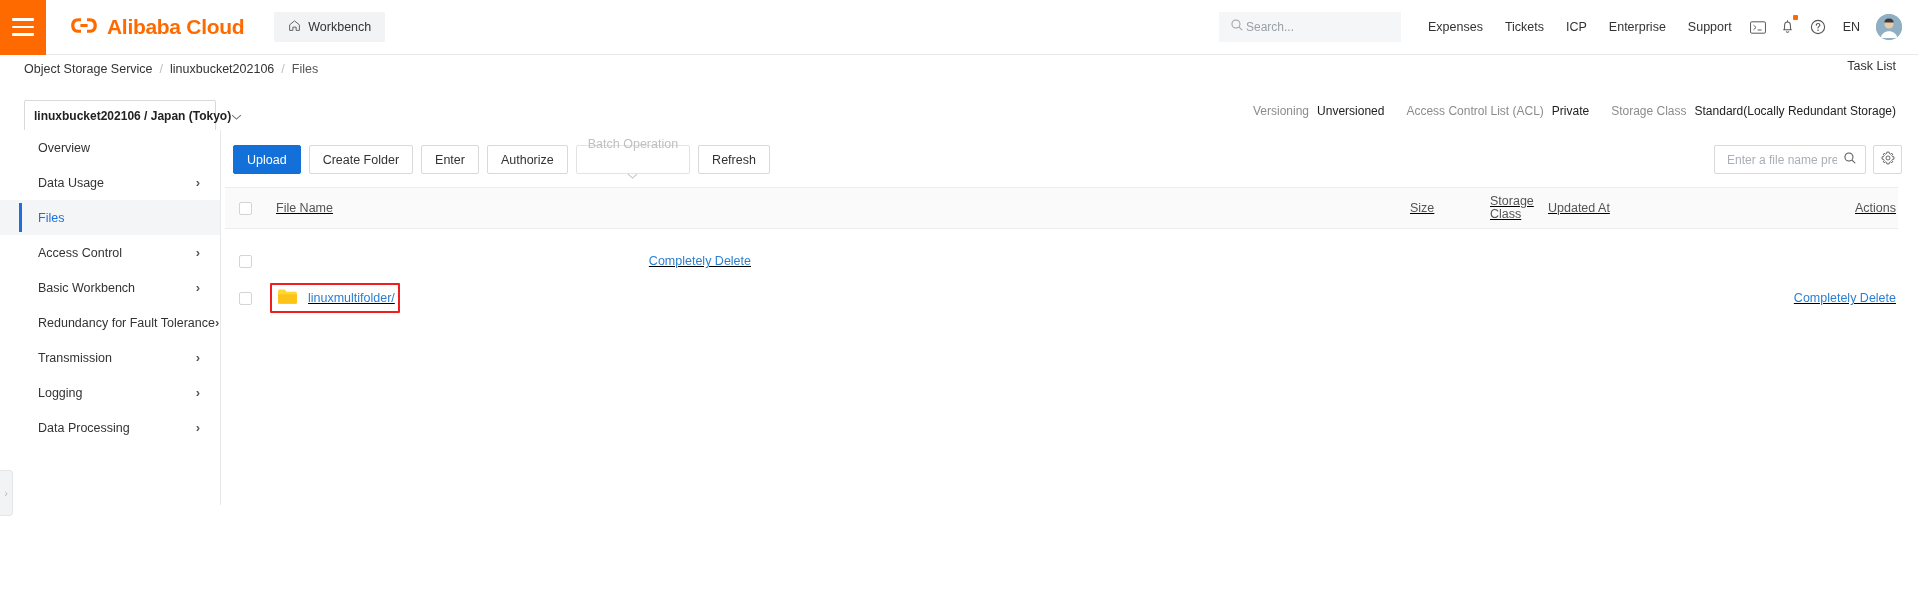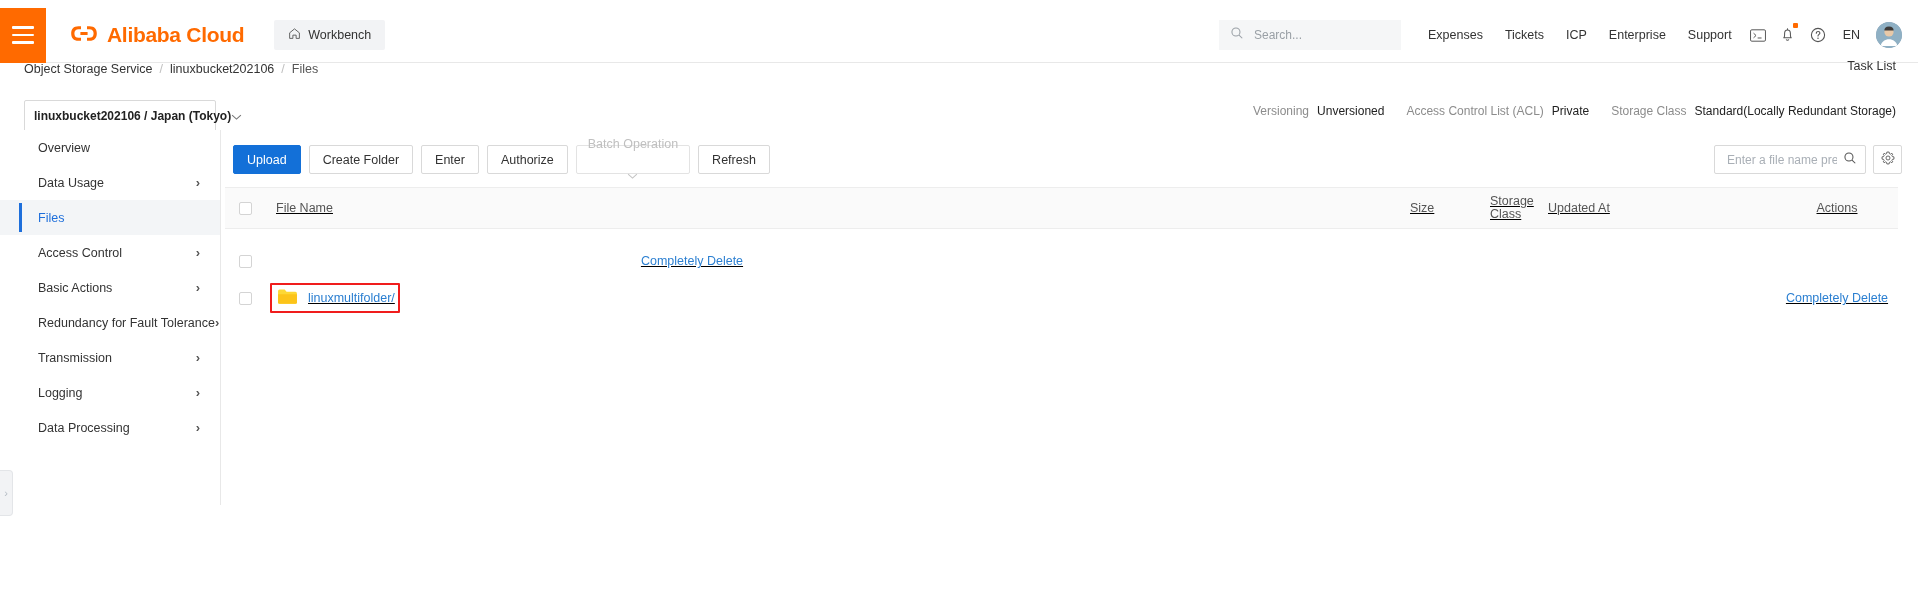--- a/index.html
+++ b/index.html
@@ -7,21 +7,21 @@
     margin: 0; padding: 0;
     width: 1918px; height: 613px;
     background: #ffffff;
     font-family: "Liberation Sans", sans-serif;
     overflow: hidden;
   }
   body { position: relative; }
 
   
   .topbar {
-    position: absolute; top: 8px; left: 0; width: 1918px; height: 55px;
+    position: absolute; top: 0; left: 0; width: 1918px; height: 55px;
     background: #ffffff;
     border-bottom: 1px solid #e8e8e8;
     display: flex; align-items: center;
   }
   .hamburger {
     width: 46px; height: 55px; background: #ff6a00;
     display: flex; flex-direction: column; align-items: center; justify-content: center;
     gap: 5px; cursor: pointer; flex: 0 0 auto;
   }
   .hamburger i { display: block; width: 22px; height: 2.5px; background: #fff; border-radius: 1px; }
@@ -43,21 +43,21 @@
     margin-left: 30px; height: 30px; padding: 0 14px;
     background: #f2f3f5; border-radius: 2px;
     display: flex; align-items: center; gap: 7px; cursor: pointer;
     font-size: 12.5px; color: #333; flex: 0 0 auto;
   }
 
   .topbar-spacer { flex: 1 1 auto; }
 
   .global-search {
     width: 182px; height: 30px; background: #f5f6f7;
-    display: flex; align-items: center; gap: 8px; padding: 0 11px;
+    display: flex; align-items: center; padding: 0 11px;
     flex: 0 0 auto; cursor: text;
   }
   .global-search input {
     border: none; outline: none; background: transparent;
     font-size: 12px; color: #555; width: 100%;
     font-family: "Liberation Sans", sans-serif;
   }
   .global-search input::placeholder { color: #9aa0a6; }
 
   .nav-links { display: flex; align-items: center; gap: 0; flex: 0 0 auto; margin-left: 16px; }
@@ -182,21 +182,21 @@
   }
   .row {
     height: 30px; display: flex; align-items: center; font-size: 12.5px; color: #333;
   }
 
   .c-check { width: 40px; display: flex; align-items: center; justify-content: center; flex: 0 0 auto; }
   .c-name { flex: 1 1 auto; display: flex; align-items: center; gap: 10px; padding-left: 11px; }
   .c-size { width: 80px; flex: 0 0 auto; }
   .c-class { width: 58px; flex: 0 0 auto; line-height: 13px; }
   .c-updated { width: 230px; flex: 0 0 auto; }
-  .c-actions { width: 120px; flex: 0 0 auto; text-align: center; padding-right: 2px; }
+  .c-actions { width: 120px; flex: 0 0 auto; text-align: right; padding-right: 2px; }
 
   .cbox {
     width: 13px; height: 13px; border: 1px solid #d4d4d4; background: #fff;
     border-radius: 2px; cursor: pointer;
   }
 
   .fname { color: #2b7fd1; cursor: pointer; font-size: 12.5px; }
   .act-link { color: #2b7fd1; cursor: pointer; font-size: 12.5px; }
 
   .name-wrap { display: flex; align-items: center; gap: 10px; padding: 4px 6px; }
@@ -337,21 +337,21 @@
   <div class="side-item active">
     <span class="lbl">Files</span>
   </div>
 
   <div class="side-item">
     <span class="lbl">Access Control</span>
     <span class="chev">›</span>
   </div>
 
   <div class="side-item">
-    <span class="lbl">Basic Actions</span>
+    <span class="lbl">Basic Workbench</span>
     <span class="chev">›</span>
   </div>
 
   <div class="side-item">
     <span class="lbl">Redundancy for Fault Tolerance</span>
     <span class="chev">›</span>
   </div>
 
   <div class="side-item">
     <span class="lbl">Transmission</span>

